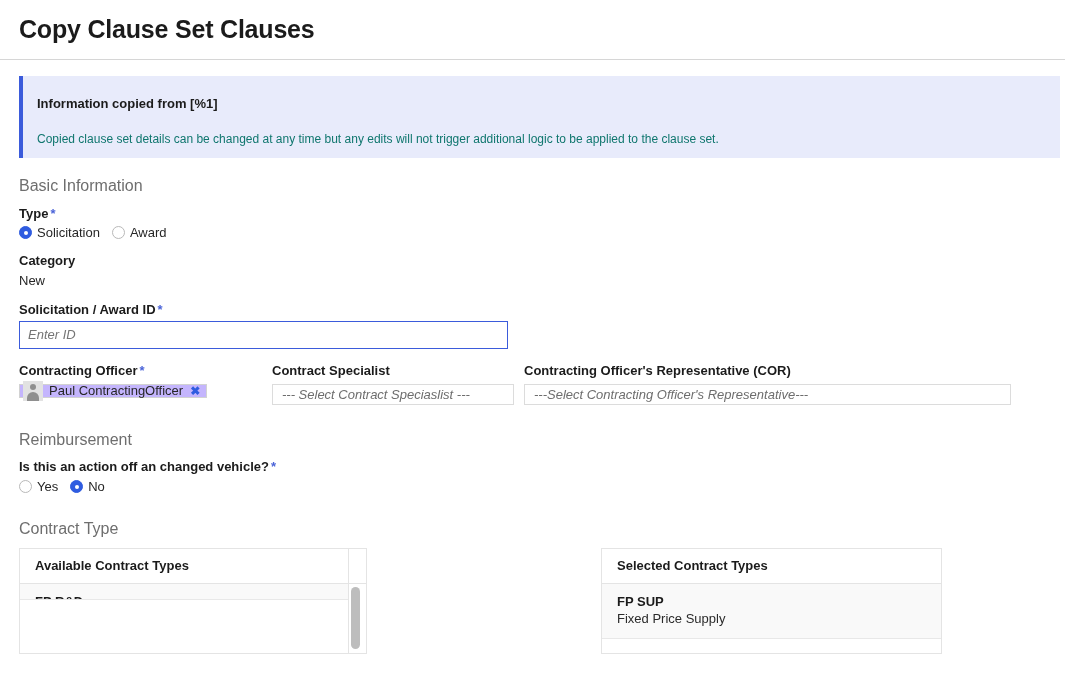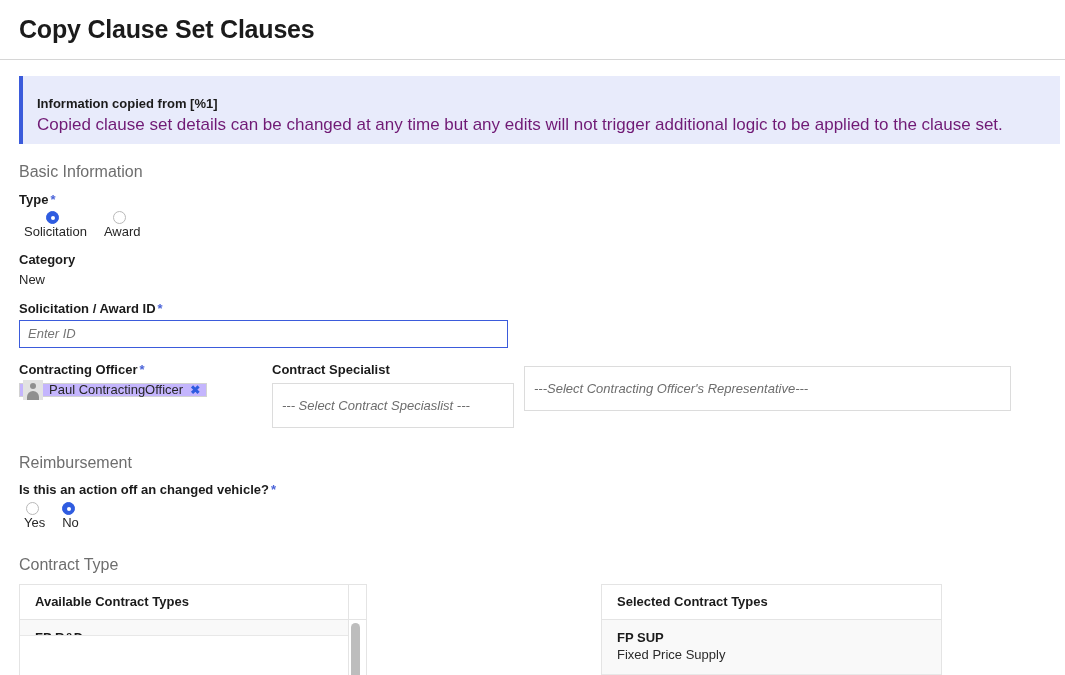--- a/index.html
+++ b/index.html
@@ -38,24 +38,24 @@
     padding: 19px 0 10px 14px;
     min-height: 48px;
   }
   .info-banner-title {
     font-size: 13px;
     font-weight: bold;
     color: #1b1b1b;
     line-height: 18px;
   }
   .info-banner-body {
-    font-size: 17px;
-    color: #701a75;
+    font-size: 12px;
+    color: #0f766e;
     line-height: 18px;
-    margin-top: 3px;
+    margin-top: 17px;
   }
 
   
   .section { padding-left: 19px; }
   .section-heading {
     font-size: 16px;
     color: #6e6e6e;
     font-weight: normal;
     margin: 19px 0 10px 0;
     line-height: 1.1;
@@ -82,21 +82,20 @@
   .radio-row {
     display: flex;
     align-items: center;
     margin-top: 2px;
   }
   .radio-opt {
     display: flex;
     align-items: center;
     margin-right: 12px;
     cursor: pointer;
-    flex-direction: column;
   }
   .radio-mark {
     width: 13px; height: 13px;
     border-radius: 50%;
     border: 1px solid #b9b9b9;
     background: #ffffff;
     display: inline-block;
     position: relative;
     flex: 0 0 auto;
   }
@@ -129,21 +128,21 @@
     font-size: 13px;
     font-style: italic;
     color: #757575;
     padding: 0 8px;
     outline: none;
     display: block;
   }
   .text-input::placeholder { color: #757575; font-style: italic; opacity: 1; }
 
   .select-box {
-    height: 45px;
+    height: 21px;
     border: 1px solid #dcdcdc;
     background: #ffffff;
     display: flex;
     align-items: center;
     padding: 0 9px;
     font-size: 13px;
     font-style: italic;
     color: #6d6d6d;
     white-space: nowrap;
     overflow: hidden;
@@ -339,20 +338,21 @@
           </span>
         </div>
       </div>
 
       <div class="people-col-2">
         <div class="field-label">Contract Specialist</div>
         <div class="select-box cs-select" style="margin-top:5px">--- Select Contract Speciaslist ---</div>
       </div>
 
       <div class="people-col-3">
+        <div class="field-label">Contracting Officer's Representative (COR)</div>
         <div class="select-box cor-select" style="margin-top:5px">---Select Contracting Officer's Representative---</div>
       </div>
 
     </div>
   </div>
 
   <div class="section">
     <div class="section-heading" style="margin-top:26px">Reimbursement</div>
     <div class="field-label">
       <span>Is this an action off an changed vehicle?</span><span class="req-star">*</span>

